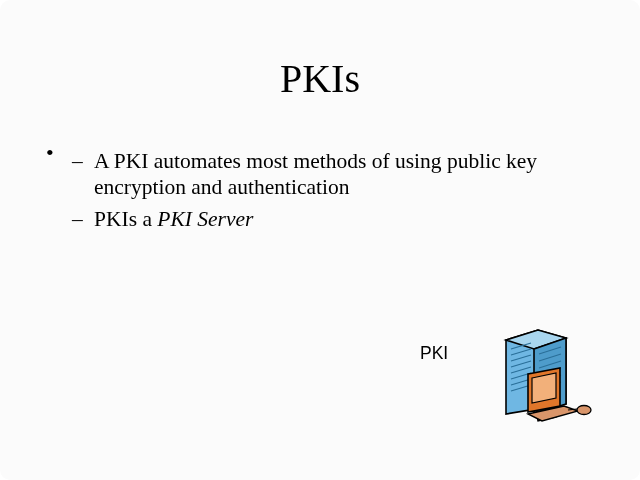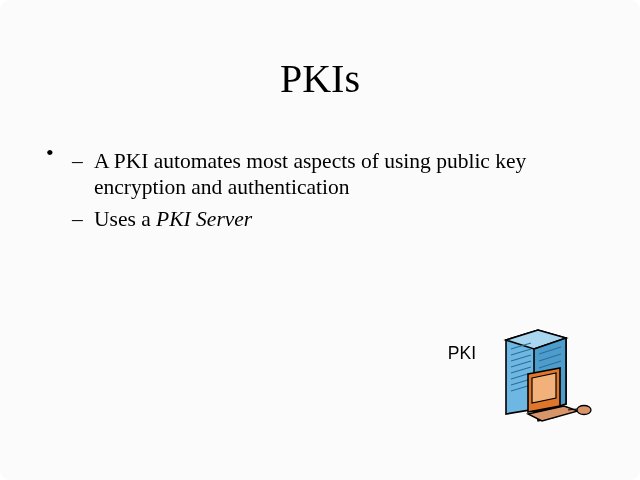--- a/index.html
+++ b/index.html
@@ -75,24 +75,24 @@
     top: 0;
     font-size: 21.5px;
     line-height: 26px;
   }
   .bullet-l2 .txt i {
   }
 
   
   .clip-caption {
     position: absolute;
-    left: 396px;
+    left: 420px;
     top: 342px;
     width: 80px;
-    text-align: right;
+    text-align: left;
     font-family: "Liberation Sans", sans-serif;
     font-size: 17.5px;
     line-height: 23px;
     color: #000000;
   }
 
   
   .clipart {
     position: absolute;
     left: 498px;
@@ -111,26 +111,26 @@
   <div class="body-block">
 
     <div class="bullet-l1">
       <span class="marker">•</span>
     </div>
 
     <div class="sub-list">
 
       <div class="bullet-l2">
         <span class="marker">–</span>
-        <span class="txt"><span>A PKI automates most aspects of using public key encryption and authentication</span></span>
+        <span class="txt"><span>A PKI automates most methods of using public key encryption and authentication</span></span>
       </div>
 
       <div class="bullet-l2">
         <span class="marker">–</span>
-        <span class="txt"><span>Uses a </span><i>PKI Server</i></span>
+        <span class="txt"><span>PKIs a </span><i>PKI Server</i></span>
       </div>
 
     </div>
   </div>
 
   <div class="clip-caption">
     <div>PKI</div>
   </div>
 
   <div class="clipart">

